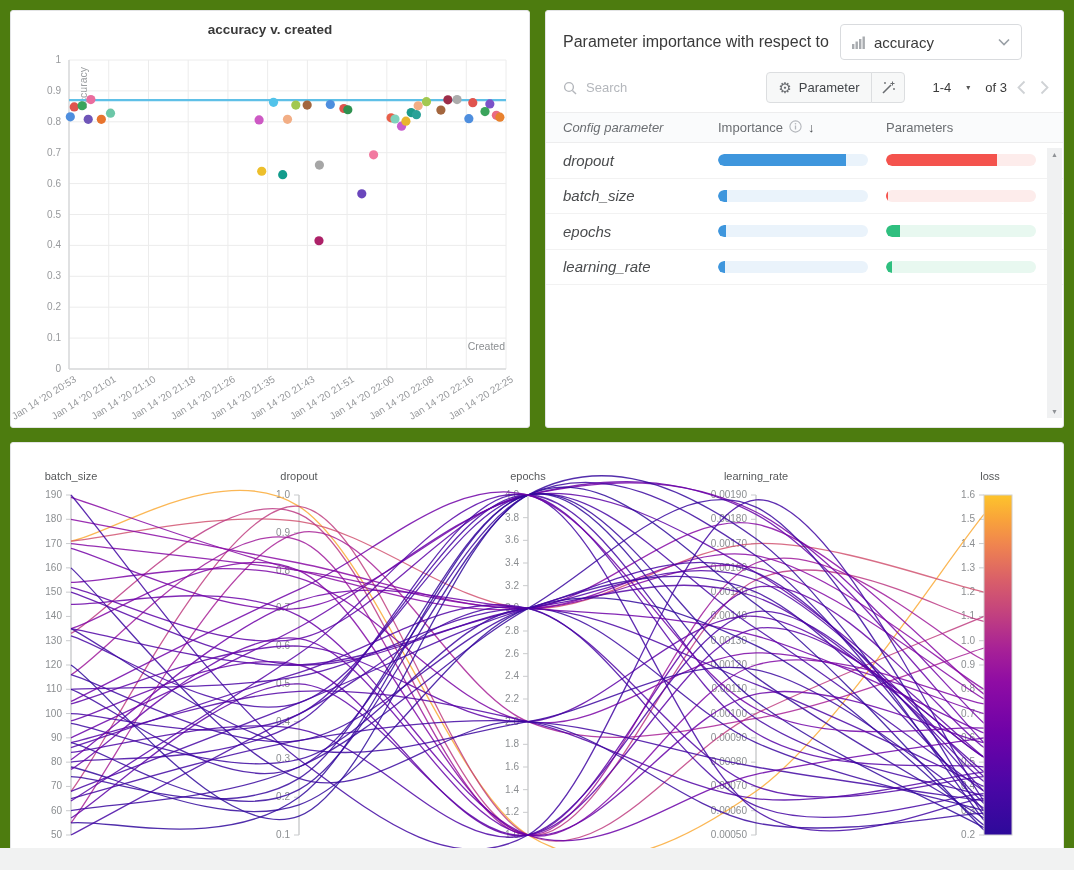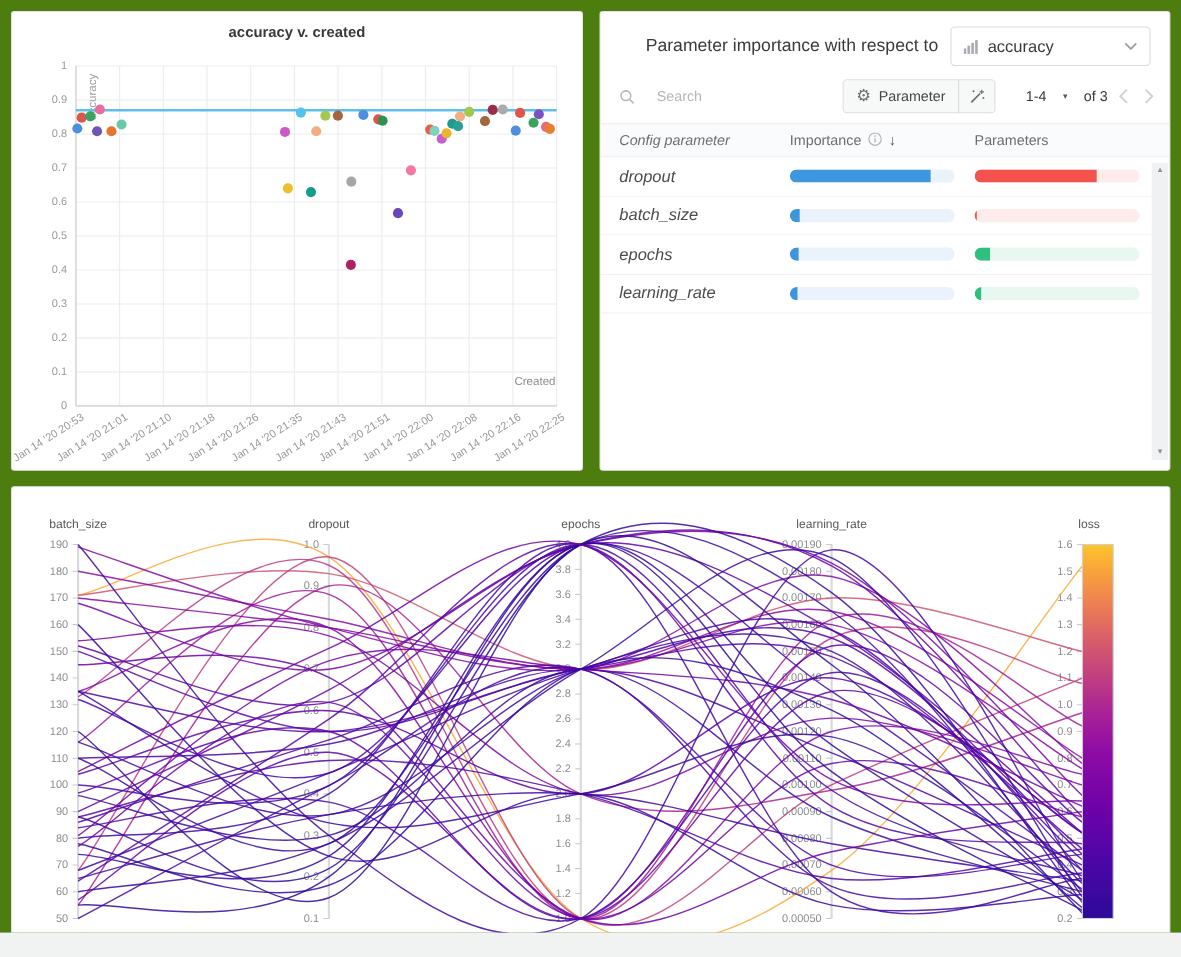--- a/index.html
+++ b/index.html
@@ -6,26 +6,26 @@
   .canvas{position:relative;width:1074px;height:848px;background:#4d7c0f;font-family:"Liberation Sans",sans-serif;overflow:hidden;}
   .card{position:absolute;background:#ffffff;border:1px solid #e3e4e5;border-radius:3px;box-sizing:border-box;}
   #card-scatter{left:10px;top:10px;width:520px;height:418px;}
   #card-importance{left:545px;top:10px;width:519px;height:418px;overflow:hidden;}
   #card-parallel{left:10px;top:442px;width:1054px;height:418px;}
 
   .scatter-title{text-align:center;font-size:13.5px;font-weight:bold;color:#3a3a3a;padding-top:11px;height:19px;}
   #scatterSvg{display:block;}
 
   
-  .imp-head{display:flex;align-items:center;padding:13px 16px 9px 17px;gap:11px;margin-left:24px;}
+  .imp-head{display:flex;align-items:center;padding:13px 16px 9px 17px;gap:11px;}
   .imp-head-label{font-size:16px;color:#3a3a3a;white-space:nowrap;}
   .metric-select{display:flex;align-items:center;gap:9px;border:1px solid #d9dbde;border-radius:4px;height:34px;padding:0 11px;width:158px;cursor:pointer;background:#fff;}
   .metric-value{font-size:15px;color:#3a3a3a;flex:1;}
   .controls{display:flex;align-items:center;padding:3px 12px 9px 17px;}
-  .search-box{display:flex;align-items:center;gap:18px;flex:1;}
+  .search-box{display:flex;align-items:center;gap:7px;flex:1;}
   .search-input{border:none;outline:none;font-size:13px;color:#333;width:120px;background:transparent;}
   .search-input::placeholder{color:#b4b7bc;}
   .btn{display:flex;align-items:center;gap:7px;border:1px solid #dcdee0;background:#f7f8f8;height:31px;padding:0 11px;font-size:13px;color:#424549;cursor:pointer;box-sizing:border-box;}
   .btn-params{border-radius:4px 0 0 4px;}
   .btn-wand{border-radius:0 4px 4px 0;margin-left:-1px;padding:0 8px;}
   .pag{font-size:13px;color:#3a3a3a;margin:0 10px 0 28px;display:flex;align-items:center;gap:15px;white-space:nowrap;}
   .pag .caret{font-size:8px;color:#555;}
   .pag-arrows{display:flex;gap:14px;margin-right:2px;}
   .tbl-head{display:flex;height:29px;align-items:center;border-top:1px solid #ededee;border-bottom:1px solid #ededee;background:#fafbfc;font-size:13px;color:#6b6e72;}
   .col-name{width:172px;padding-left:17px;box-sizing:border-box;font-style:italic;}

